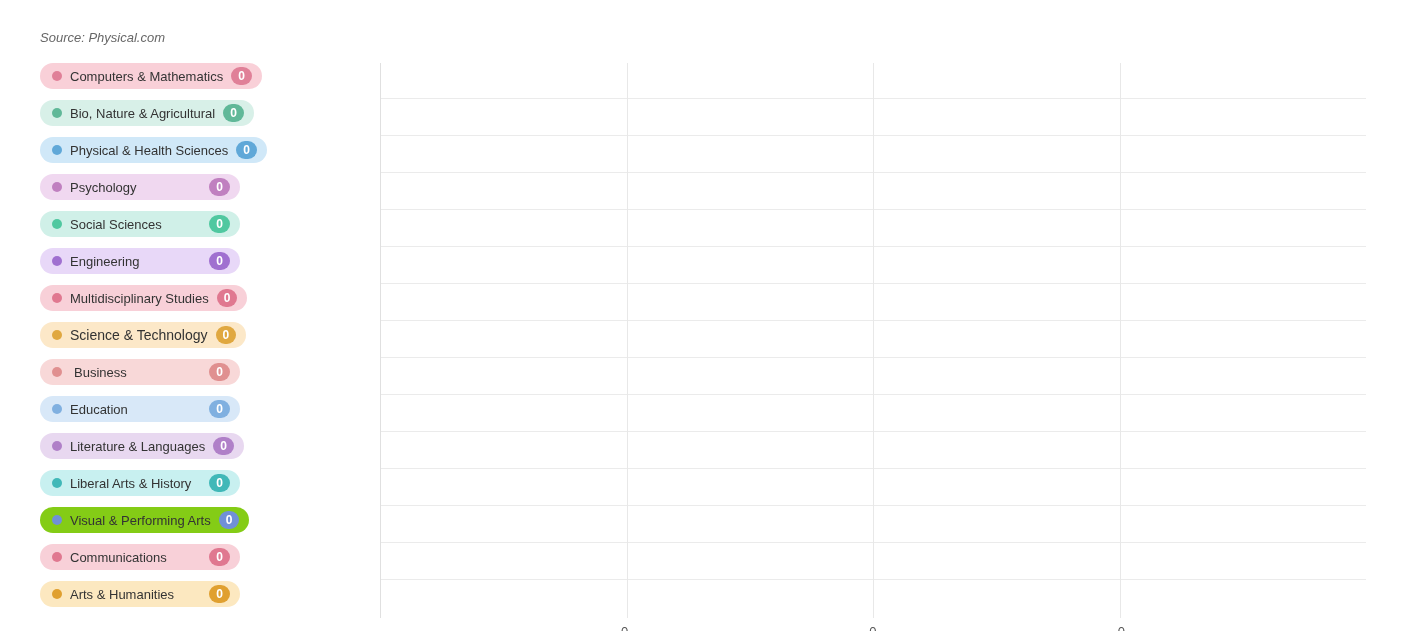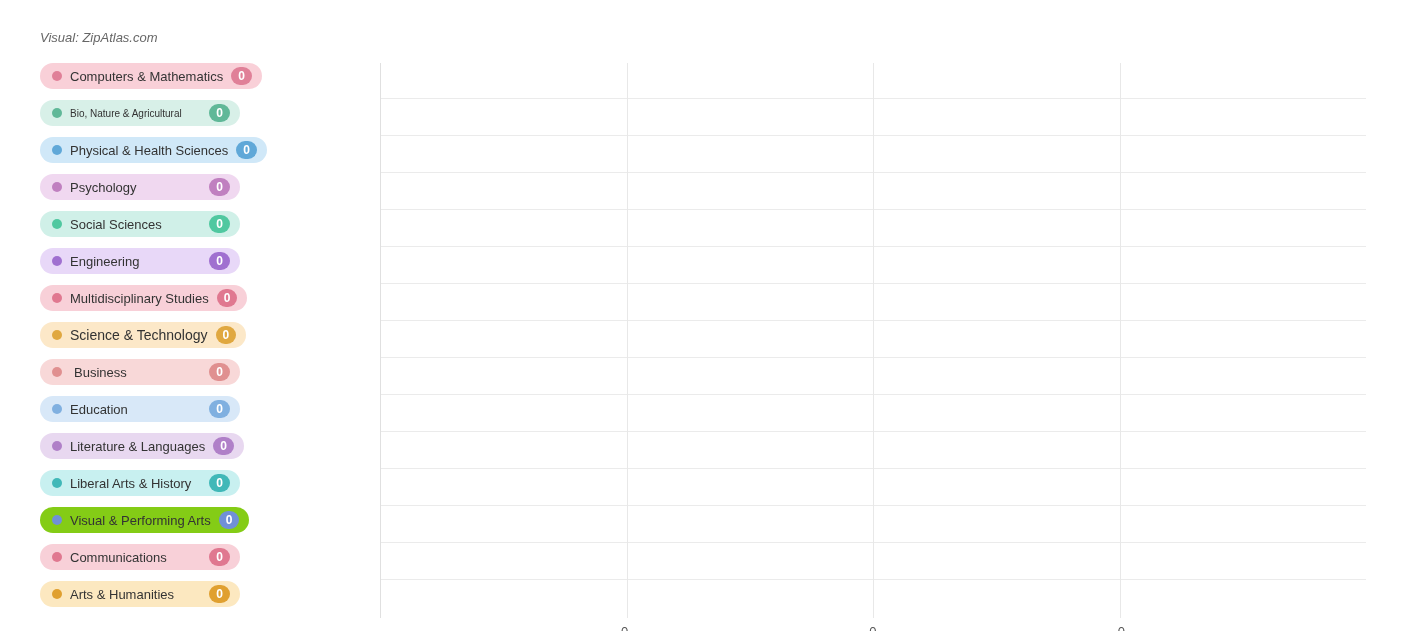--- a/index.html
+++ b/index.html
@@ -102,36 +102,36 @@
       font-size: 13px;
       color: #555;
       text-align: center;
     }
   </style>
 </head>
 <body>
 
 <div class="chart-container">
   <div class="chart-header">
-    <div class="chart-source">Visual: ZipAtlas.com</div>
+    <div class="chart-source">Source: Physical.com</div>
   </div>
 
   <div class="chart-body">
     <div class="bars-section" id="bars-section">
         <div class="bar-row">
           <div class="bar-label-pill" style="background: rgb(249, 208, 216);">
             <span style="display: inline-block; width: 10px; height: 10px; border-radius: 50%; background: rgb(224, 128, 152); flex-shrink: 0;"></span>
             <span style="flex: 1 1 0%; font-size: 13px; color: rgb(51, 51, 51);">Computers &amp; Mathematics</span>
             <span class="bar-value-badge" style="background: rgb(224, 128, 152); color: rgb(255, 255, 255);">0</span>
           </div>
         </div>
         <div class="bar-row">
           <div class="bar-label-pill" style="background: rgb(216, 240, 232);">
             <span style="display: inline-block; width: 10px; height: 10px; border-radius: 50%; background: rgb(96, 184, 152); flex-shrink: 0;"></span>
-            <span style="flex: 1 1 0%; font-size: 10px; color: rgb(51, 51, 51);">Bio, Nature &amp; Agricultural</span>
+            <span style="flex: 1 1 0%; font-size: 13px; color: rgb(51, 51, 51);">Bio, Nature &amp; Agricultural</span>
             <span class="bar-value-badge" style="background: rgb(96, 184, 152); color: rgb(255, 255, 255);">0</span>
           </div>
         </div>
         <div class="bar-row">
           <div class="bar-label-pill" style="background: rgb(208, 232, 248);">
             <span style="display: inline-block; width: 10px; height: 10px; border-radius: 50%; background: rgb(96, 168, 216); flex-shrink: 0;"></span>
             <span style="flex: 1 1 0%; font-size: 13px; color: rgb(51, 51, 51);">Physical &amp; Health Sciences</span>
             <span class="bar-value-badge" style="background: rgb(96, 168, 216); color: rgb(255, 255, 255);">0</span>
           </div>
         </div>

